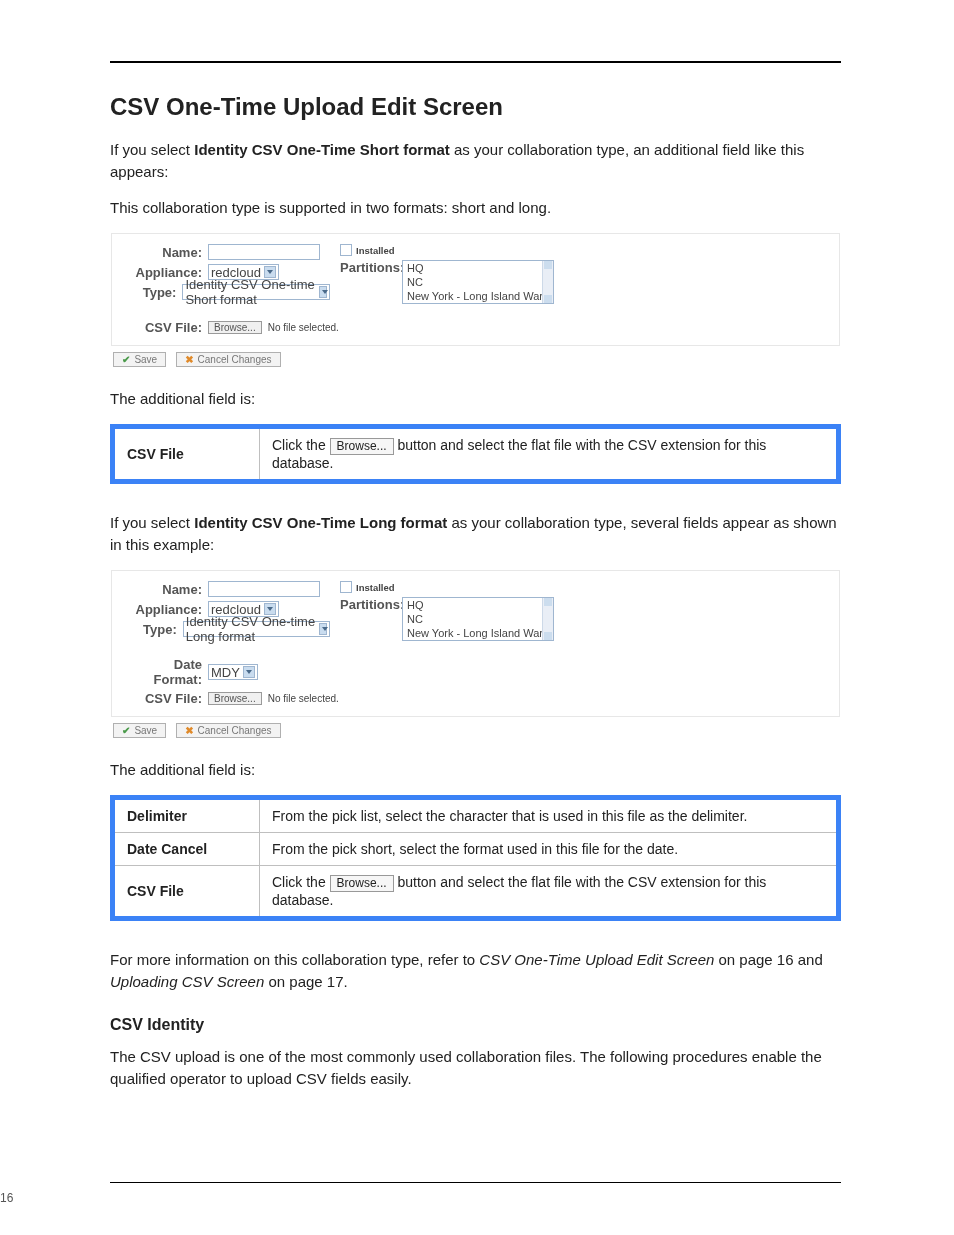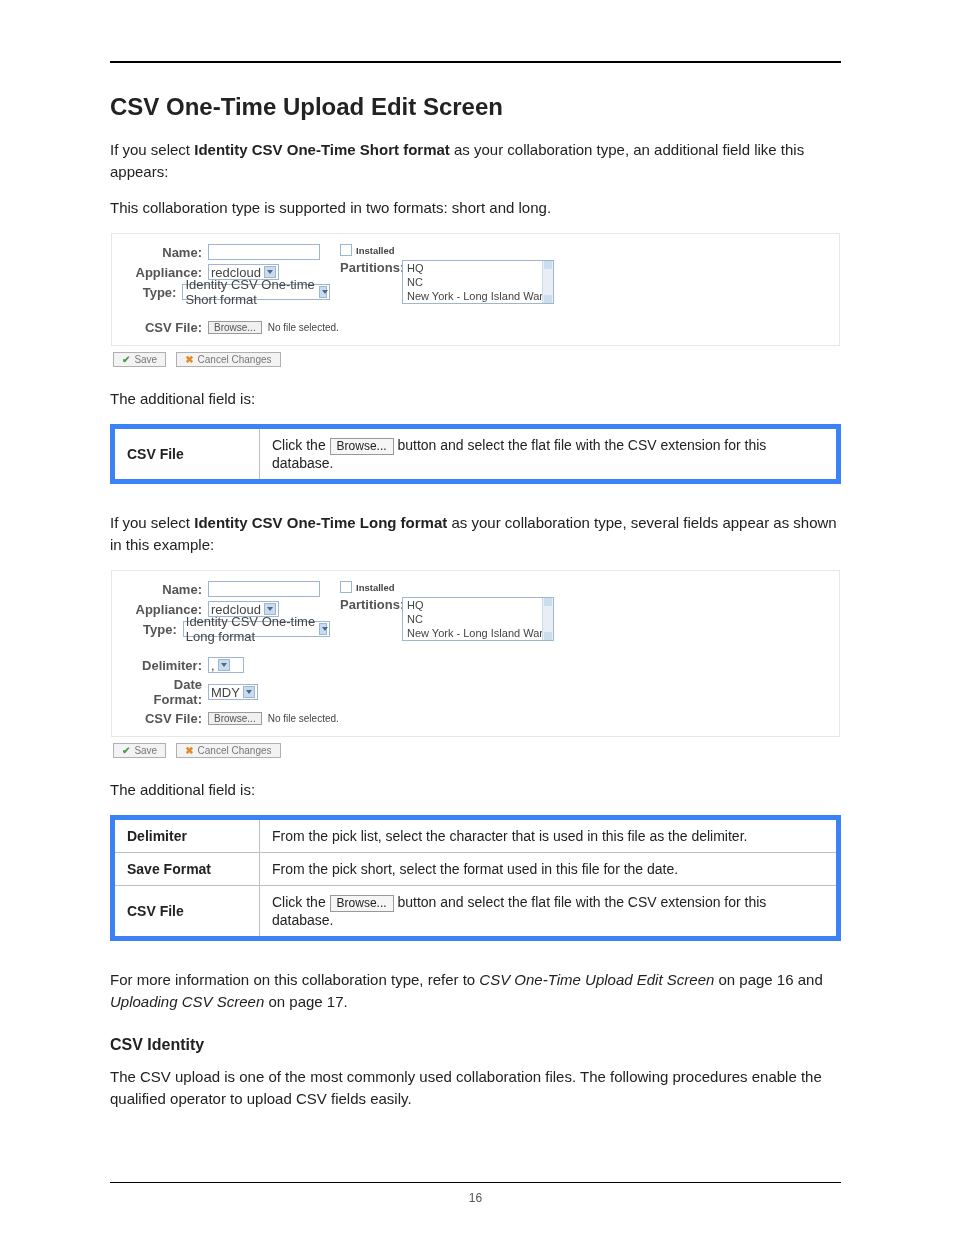--- a/index.html
+++ b/index.html
@@ -188,21 +188,21 @@
   .bottom-rule {
     position: absolute;
     bottom: 52px;
     left: 110px; right: 110px;
     border-top: 1px solid #000;
   }
   .page-number {
     position: absolute;
     bottom: 30px;
     left: 0; right: 0;
-    text-align: center;
+    text-align: left;
     font-size: 12px;
     color: #555;
   }
 </style>
 </head>
 <body>
 
 <div class="page">
   <div class="invis-header"></div>
   <hr class="top-rule">
@@ -325,27 +325,20 @@
               <div class="li">HQ</div>
               <div class="li">NC</div>
               <div class="li">New York - Long Island Warehouse</div>
               <div class="scroll"></div>
             </div>
           </div>
         </div>
       </div>
       <div class="shot-csv">
         <div class="shot-row">
-          <div class="shot-label">Delimiter:</div>
-          <div class="shot-select" style="width:30px;">
-            <span>,</span>
-            <span class="sel-arrow"></span>
-          </div>
-        </div>
-        <div class="shot-row">
           <div class="shot-label">Date Format:</div>
           <div class="shot-select">
             <span>MDY</span>
             <span class="sel-arrow"></span>
           </div>
         </div>
         <div class="shot-row">
           <div class="shot-label">CSV File:</div>
           <span class="browse-btn">Browse...</span>
           <span style="margin-left:6px;">No file selected.</span>
@@ -366,21 +359,21 @@
 
   <p class="body-text">The additional field is:</p>
 
   <table class="def">
     <tbody>
         <tr>
       <td class="key">Delimiter</td>
       <td>From the pick list, select the character that is used in this file as the delimiter.</td>
     </tr>
     <tr>
-      <td class="key">Save Format</td>
+      <td class="key">Date Cancel</td>
       <td>From the pick short, select the format used in this file for the date.</td>
     </tr>
     <tr>
       <td class="key">CSV File</td>
       <td>
         <span>Click the </span><span class="inline-browse">Browse...</span><span> button and select the flat file with the CSV extension for this database.</span>
       </td>
     </tr>
   </tbody>
     </table>

